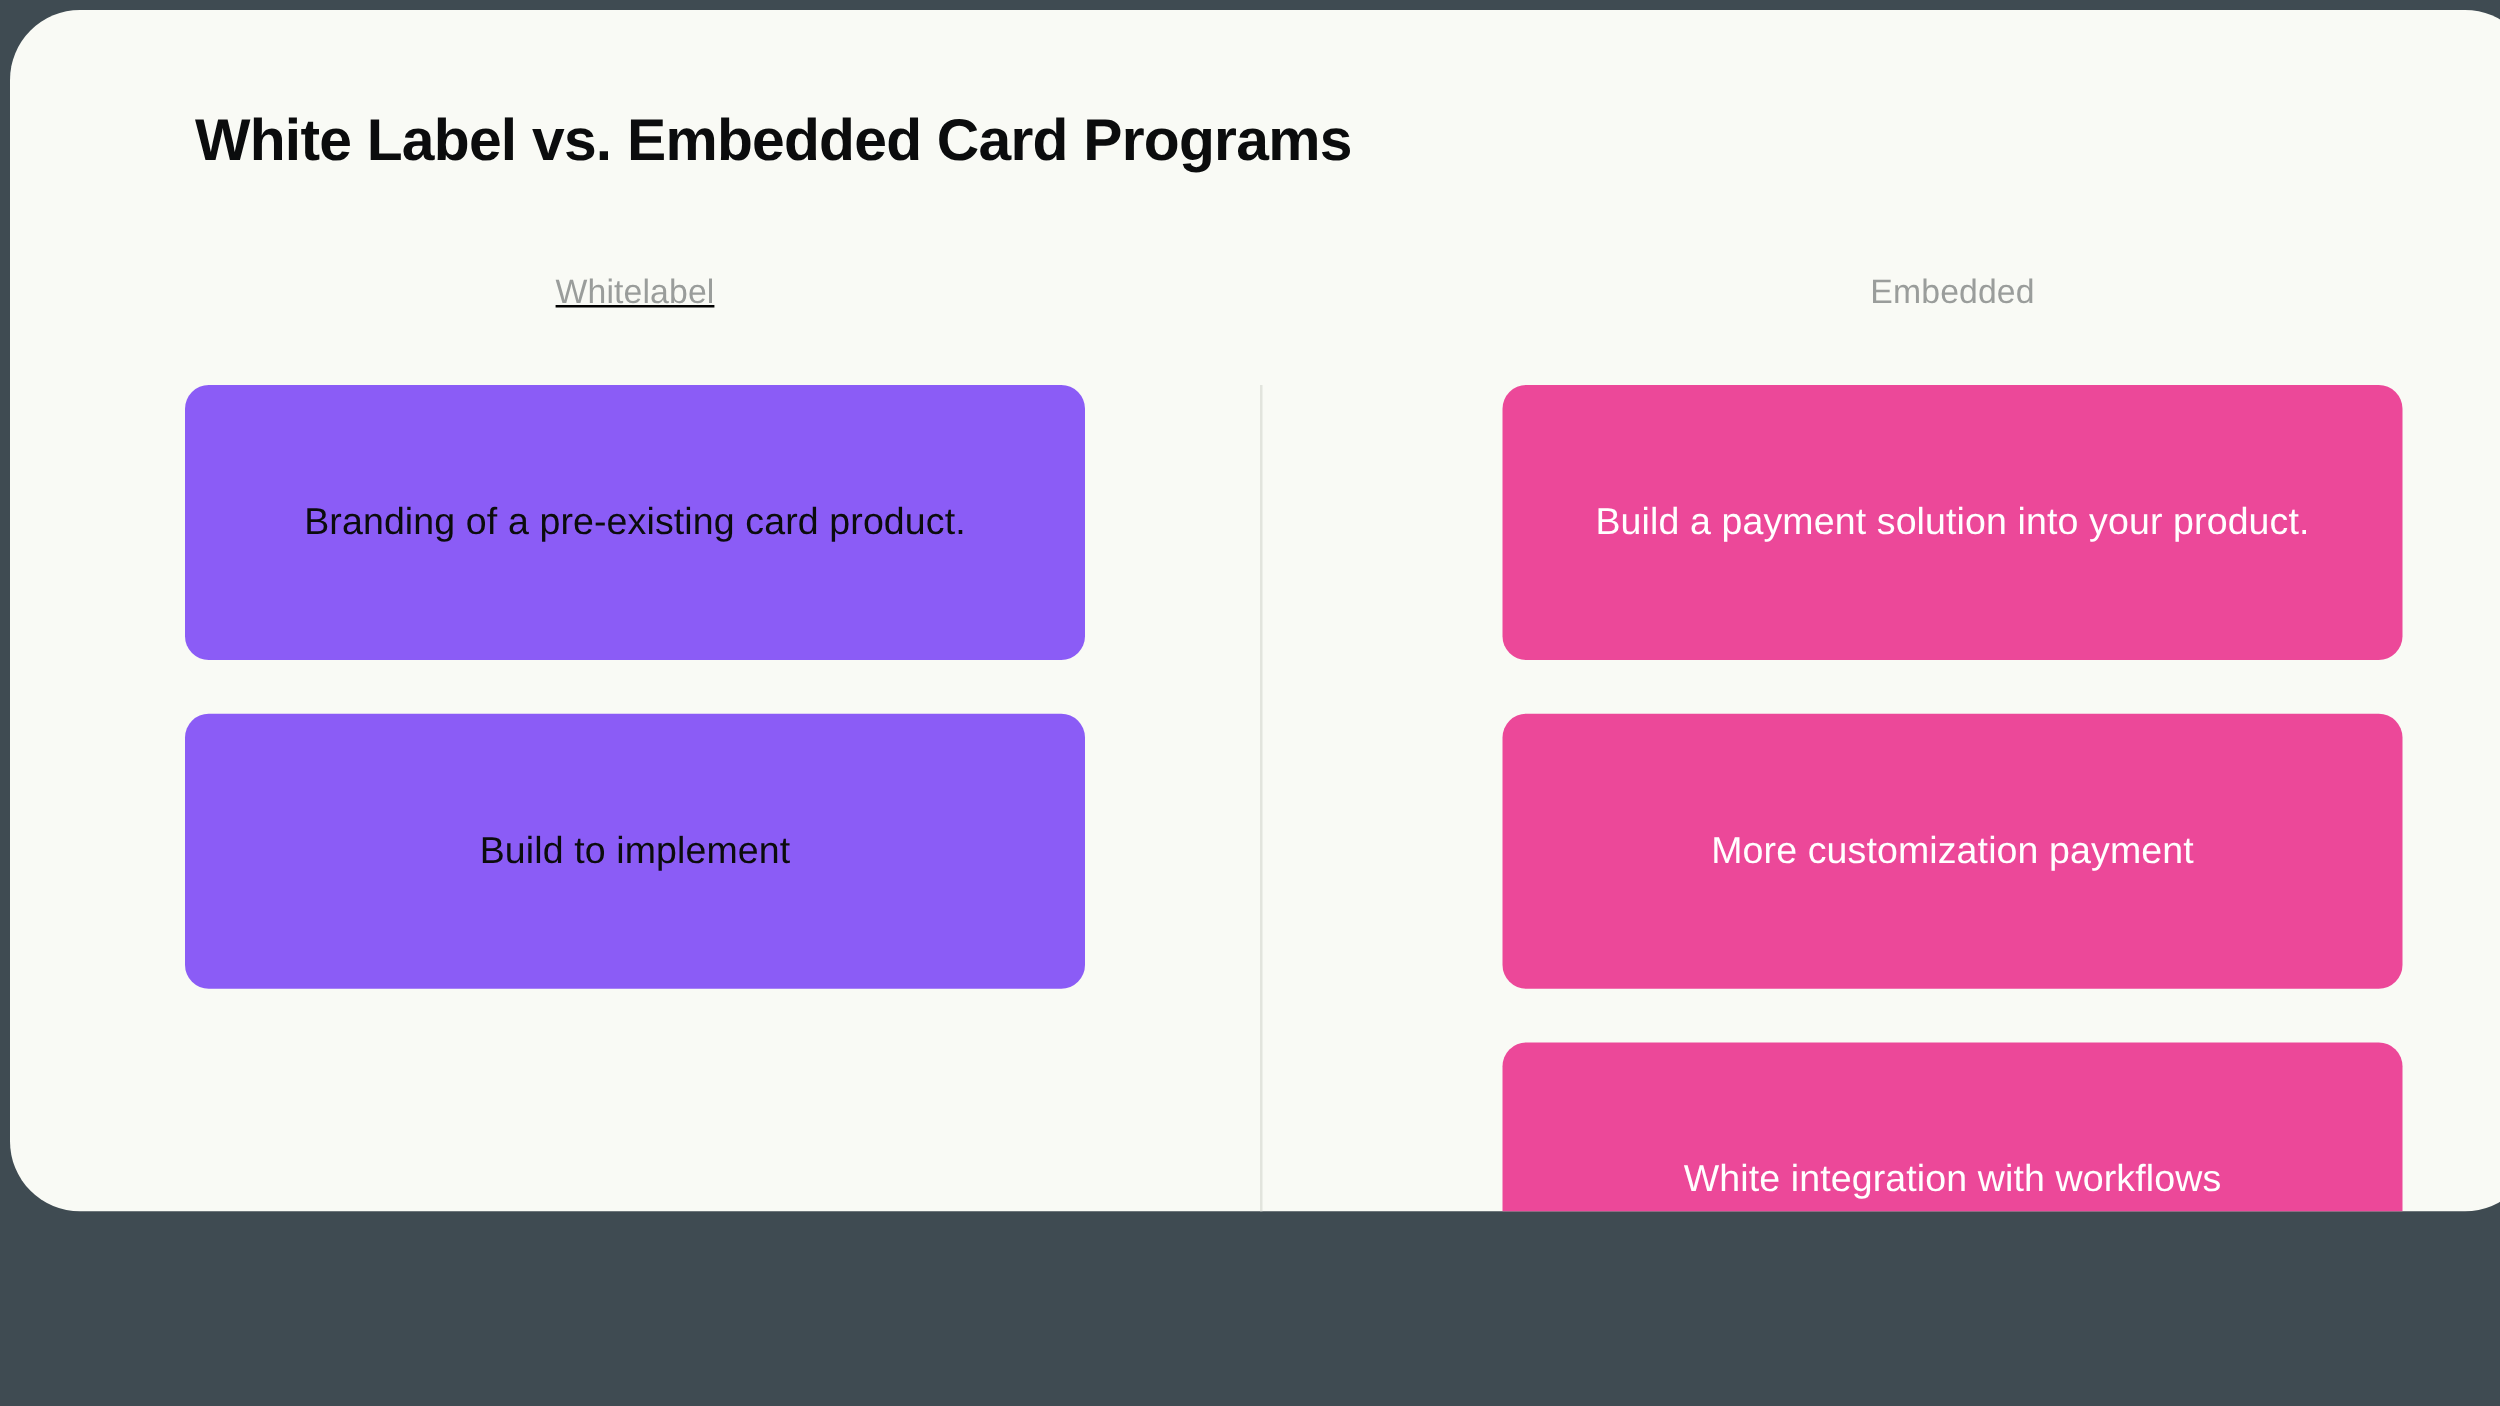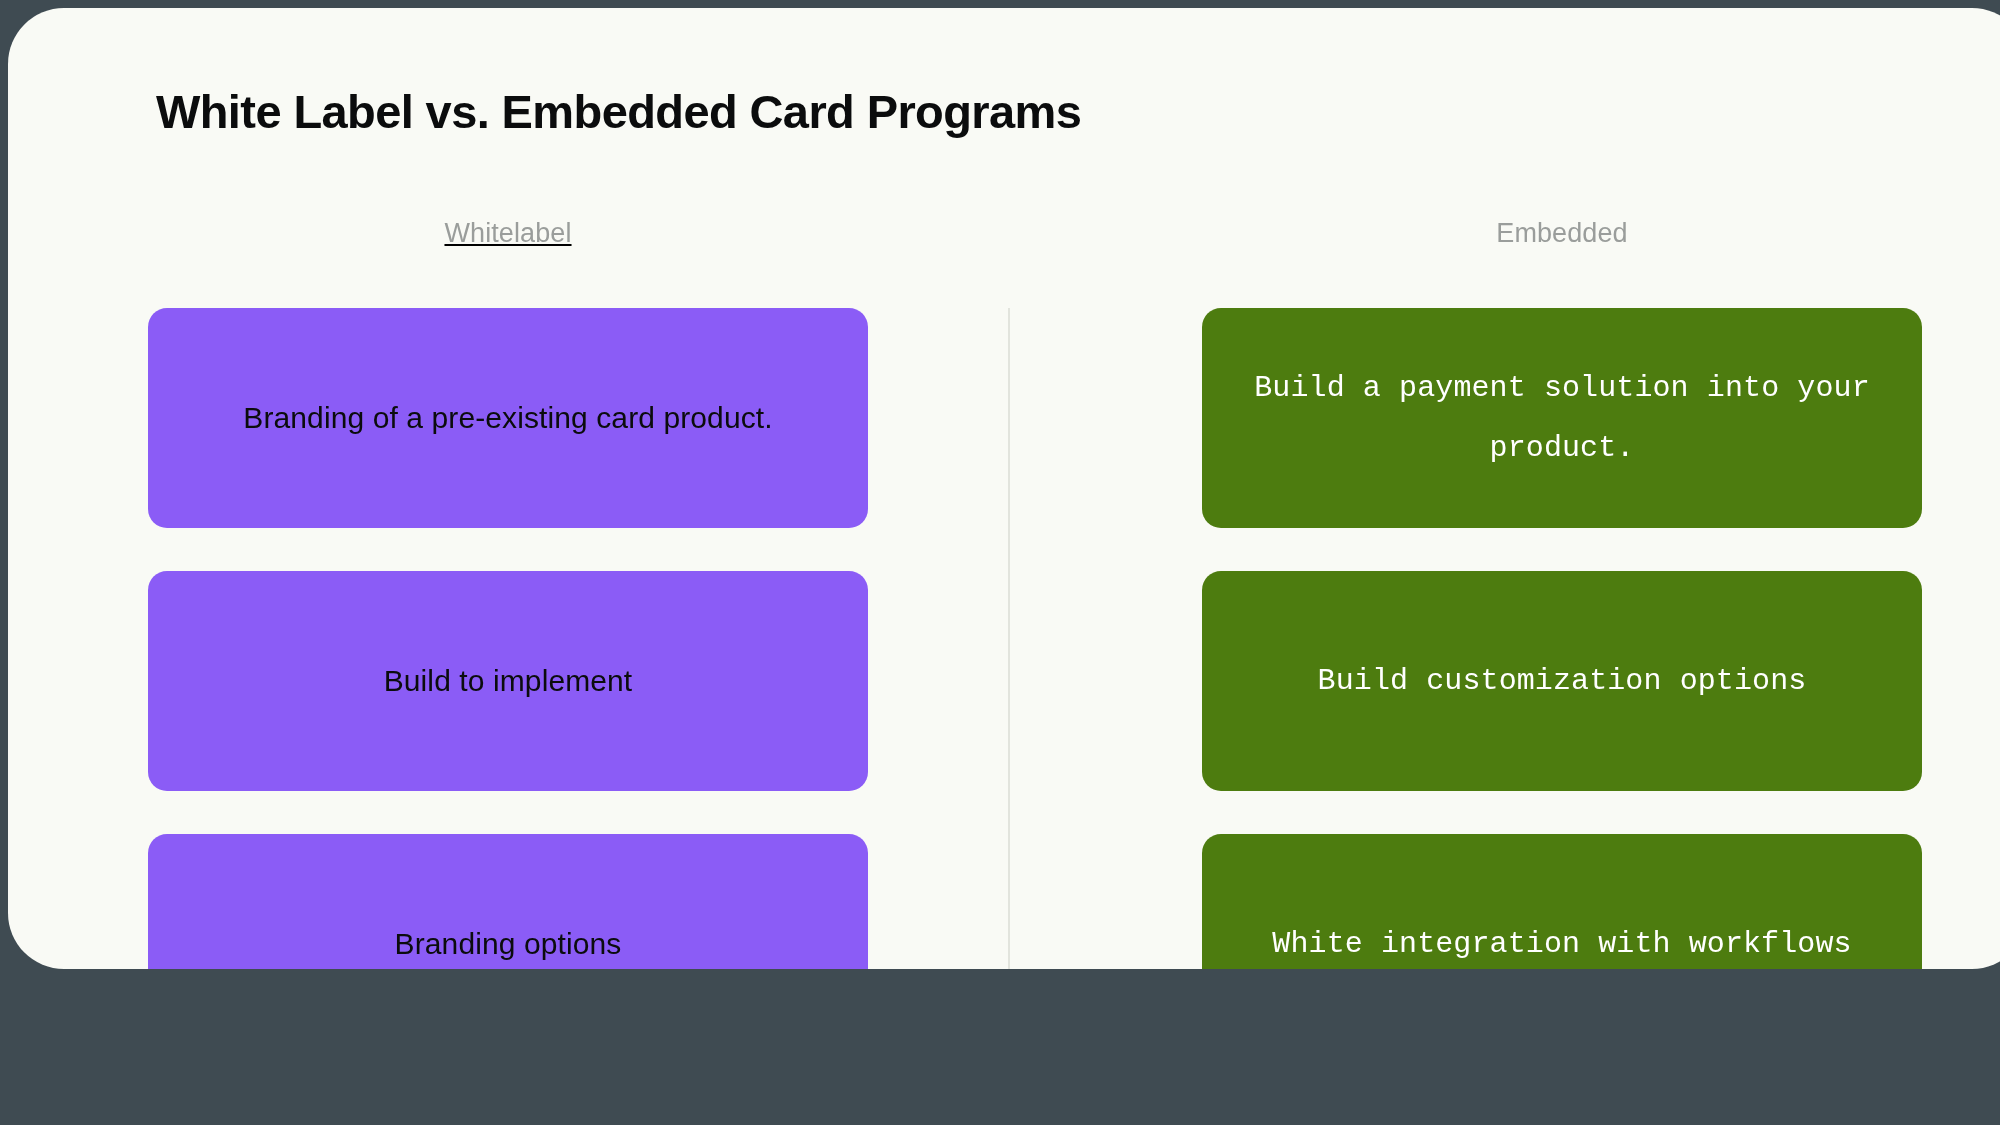--- a/index.html
+++ b/index.html
@@ -100,22 +100,21 @@
   }
 
   .card-yellow {
     background: #8b5cf6;
   }
   .card-yellow .card-text {
     color: #0b0c0d;
   }
 
   .card-dark {
-    background: #4d7c0f;
-    font-family: Liberation Mono, monospace;
+    background: #ec4899;
   }
   .card-dark .card-text {
     color: #ffffff;
   }
 </style>
 </head>
 <body>
 
 <div class="canvas">
 
@@ -127,34 +126,31 @@
 
     <div class="column column-left">
       <div class="column-header">Whitelabel</div>
       <div class="cards">
         <div class="card card-yellow">
           <div class="card-text">Branding of a pre-existing card product.</div>
         </div>
         <div class="card card-yellow">
           <div class="card-text">Build to implement</div>
         </div>
-        <div class="card card-yellow">
-          <div class="card-text">Branding options</div>
-        </div>
       </div>
     </div>
 
     <div class="column column-right">
       <div class="column-header">Embedded</div>
       <div class="cards">
         <div class="card card-dark">
           <div class="card-text">Build a payment solution into your product.</div>
         </div>
         <div class="card card-dark">
-          <div class="card-text">Build customization options</div>
+          <div class="card-text">More customization payment</div>
         </div>
         <div class="card card-dark">
           <div class="card-text">White integration with workflows</div>
         </div>
       </div>
     </div>
 
   </div>
 </div>
 

